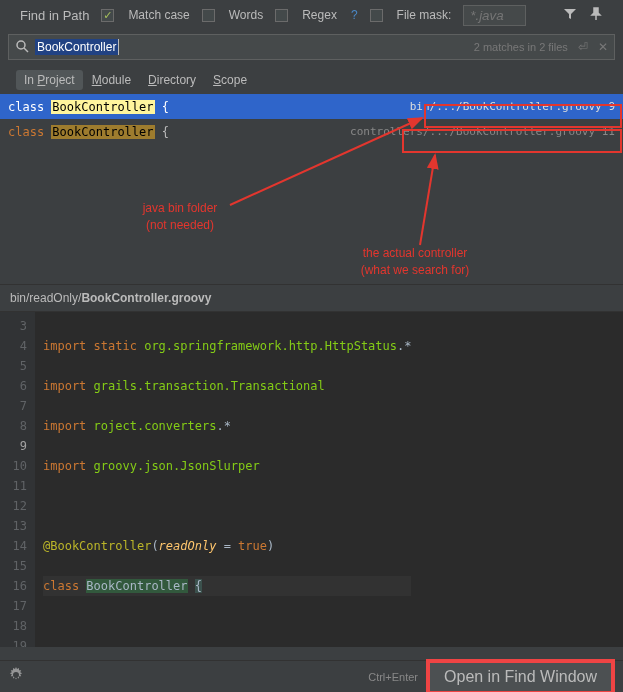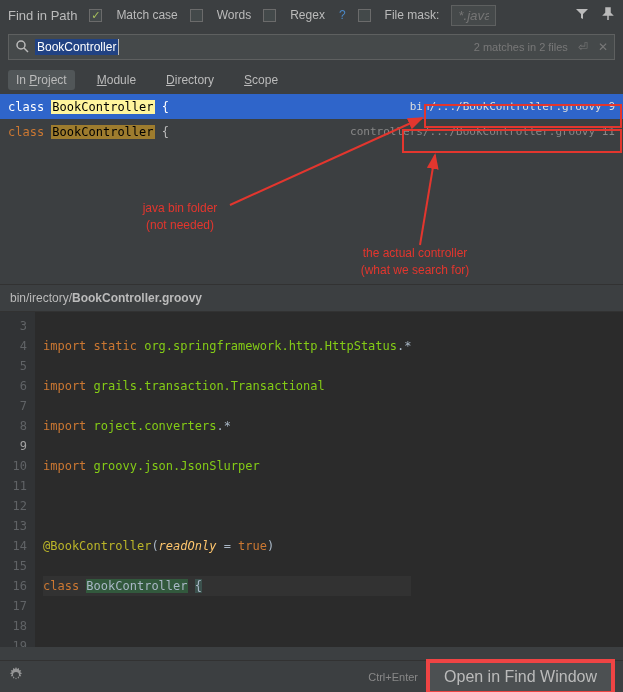--- a/index.html
+++ b/index.html
@@ -1,34 +1,34 @@
 <!DOCTYPE html>
 <html><head>
 <meta charset="utf-8">
 <style>
 * { box-sizing: border-box; margin: 0; padding: 0; }
 body { width: 623px; height: 692px; background: #3c3f41; font-family: Arial, sans-serif; font-size: 12px; color: #bbbbbb; overflow: hidden; position: relative; }
-.header { display: flex; align-items: center; padding: 4px 8px; gap: 12px; height: 30px; }
+.header { display: flex; align-items: center; padding: 4px 20px; gap: 12px; height: 30px; }
 .title { color: #bbbbbb; font-size: 13px; }
 .check-group { display: flex; align-items: center; gap: 14px; }
 .check { width: 13px; height: 13px; border: 1px solid #6b6b6b; background: #43494a; display: inline-flex; align-items: center; justify-content: center; }
 .check.checked::after { content: "✓"; color: #a7c25c; font-size: 11px; }
 .check-label { color: #bbbbbb; }
 .help-q { color: #4a88c7; }
-.mask-input { background: #45494a; border: 1px solid #5e6060; padding: 2px 6px; color: #888; font-style: italic; width: 45px; }
+.mask-input { background: #45494a; border: 1px solid #5e6060; padding: 2px 6px; color: #888; font-style: italic; width: 63px; }
 .header-icons { margin-left: auto; display: flex; gap: 12px; }
 .funnel, .pin { color: #bbbbbb; cursor: pointer; }
 .search-bar { display: flex; align-items: center; margin: 4px 8px; background: #45494a; border: 1px solid #5e6060; height: 26px; position: relative; }
 .search-icon { padding: 0 6px; color: #bbbbbb; }
 .search-input { flex: 1; background: transparent; border: none; color: #bbbbbb; font-size: 13px; outline: none; }
 .search-hl { background: #214283; color: #fff; padding: 1px 2px; border-right: 1px solid #bbb; }
 .match-info { color: #787878; font-size: 11px; padding: 0 6px; }
 .nl-icon { color: #787878; padding: 0 4px; }
 .close-x { color: #787878; padding: 0 6px; cursor: pointer; }
-.scope-tabs { display: flex; gap: 14px; padding: 6px 8px 4px; }
+.scope-tabs { display: flex; gap: 1px; padding: 6px 8px 4px; margin-left: 8px; }
 .scope-tab { padding: 3px 8px; color: #bbbbbb; cursor: pointer; }
 .scope-tab.active { background: #515658; border-radius: 3px; }
 .scope-tab u { text-decoration: underline; }
 .results { position: relative; }
 .result-row { display: flex; align-items: center; height: 25px; padding: 0 8px; font-family: "Menlo", monospace; font-size: 12px; }
 .result-row.selected { background: #2f65ca; color: #fff; }
 .result-row .kw { color: #cc7832; }
 .result-row.selected .kw { color: #fff; }
 .result-hl { background: #9e7c2e; color: #000; padding: 0 1px; }
 .result-row.selected .result-hl { background: #fff59d; }
@@ -138,21 +138,21 @@
   <line x1="230" y1="205" x2="422" y2="118" stroke="#e3362e" stroke-width="2" marker-end="url(#ah)"></line>
   <line x1="420" y1="245" x2="435" y2="155" stroke="#e3362e" stroke-width="2" marker-end="url(#ah)"></line>
 </svg>
 
 <div class="annot" style="left:90px;top:200px;width:180px">java bin folder<br>(not needed)</div>
 <div class="annot" style="left:300px;top:245px;width:230px">the actual controller<br>(what we search for)</div>
 
 <div class="spacer"></div>
 
 <div class="preview-path">
-  <span>bin/irectory/</span><b>BookController.groovy</b>
+  <span>bin/readOnly/</span><b>BookController.groovy</b>
 </div>
 
 <div class="code-area">
   <div class="gutter">
     <div>3</div>
       <div>4</div>
       <div>5</div>
       <div>6</div>
       <div>7</div>
       <div>8</div>

